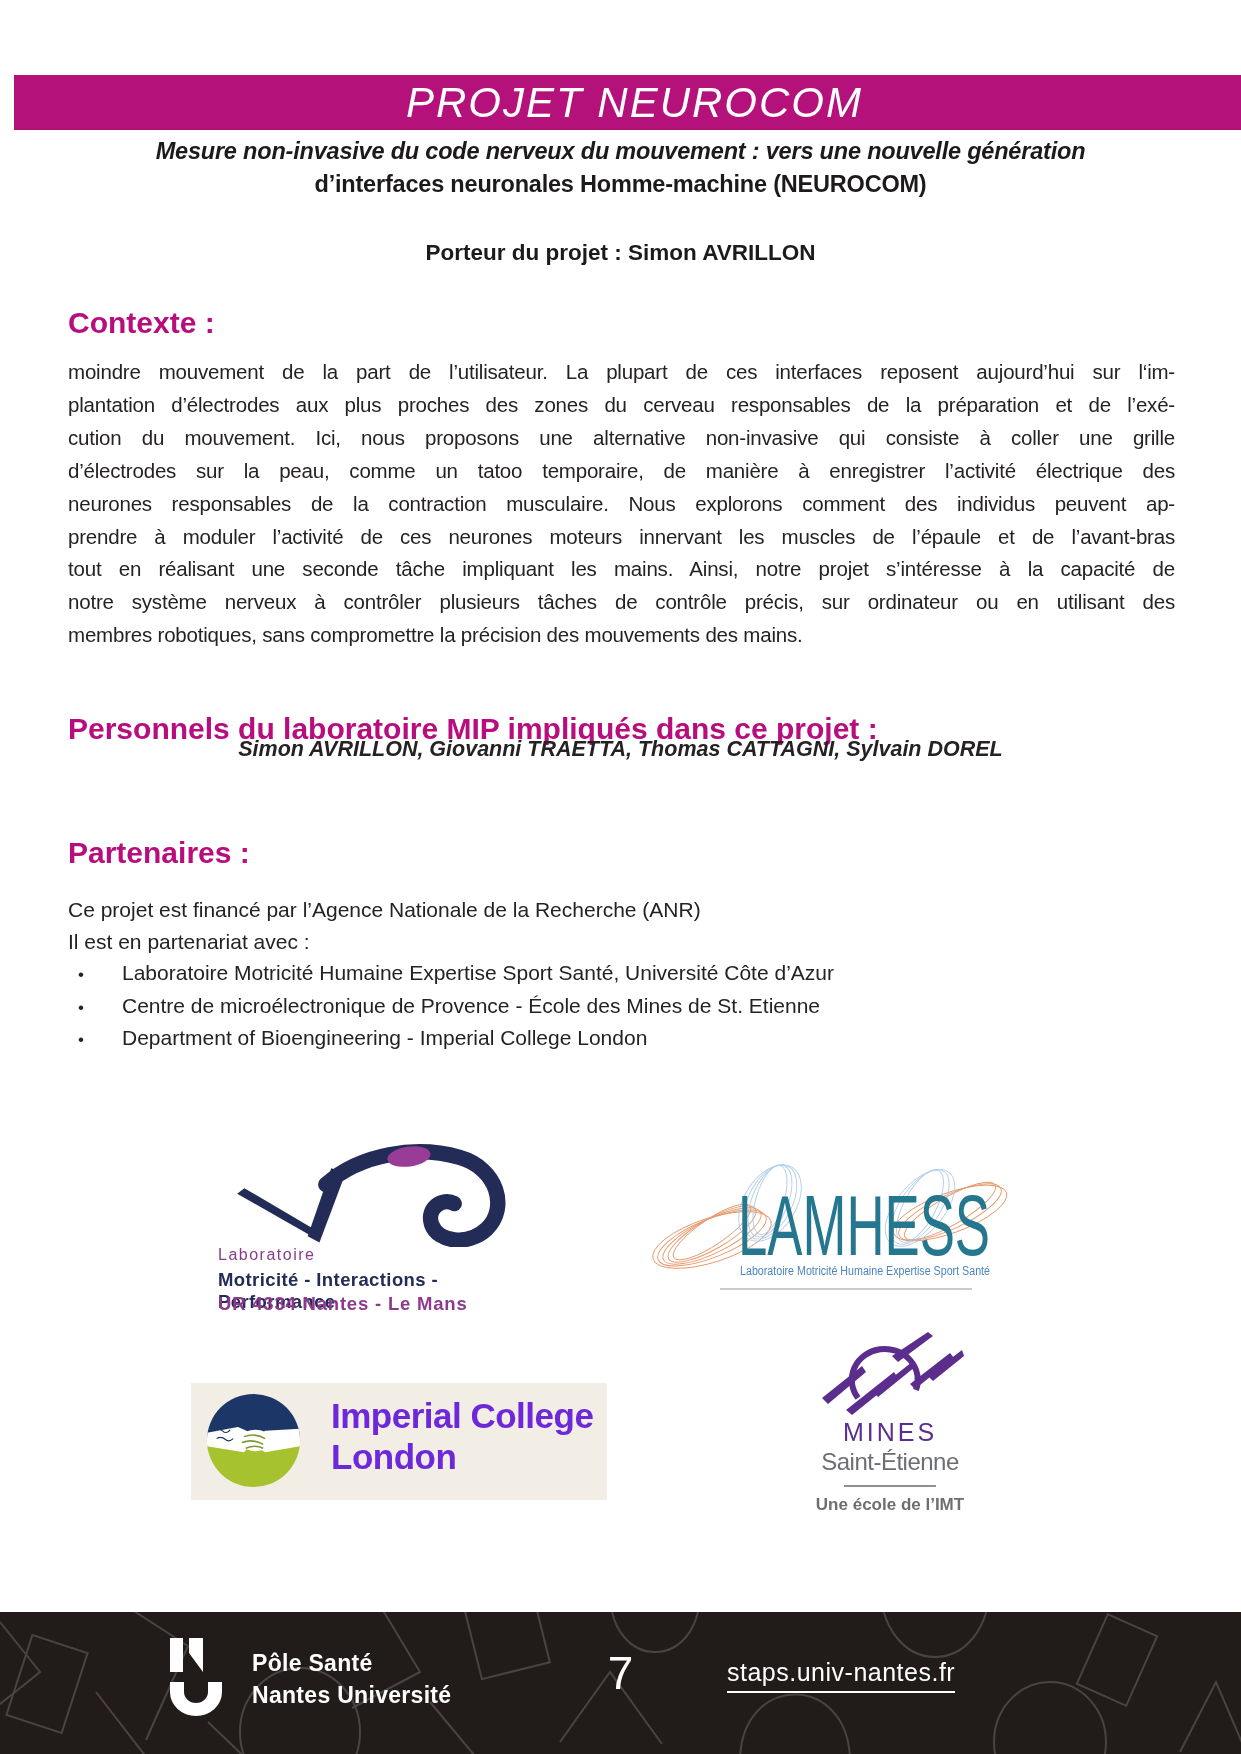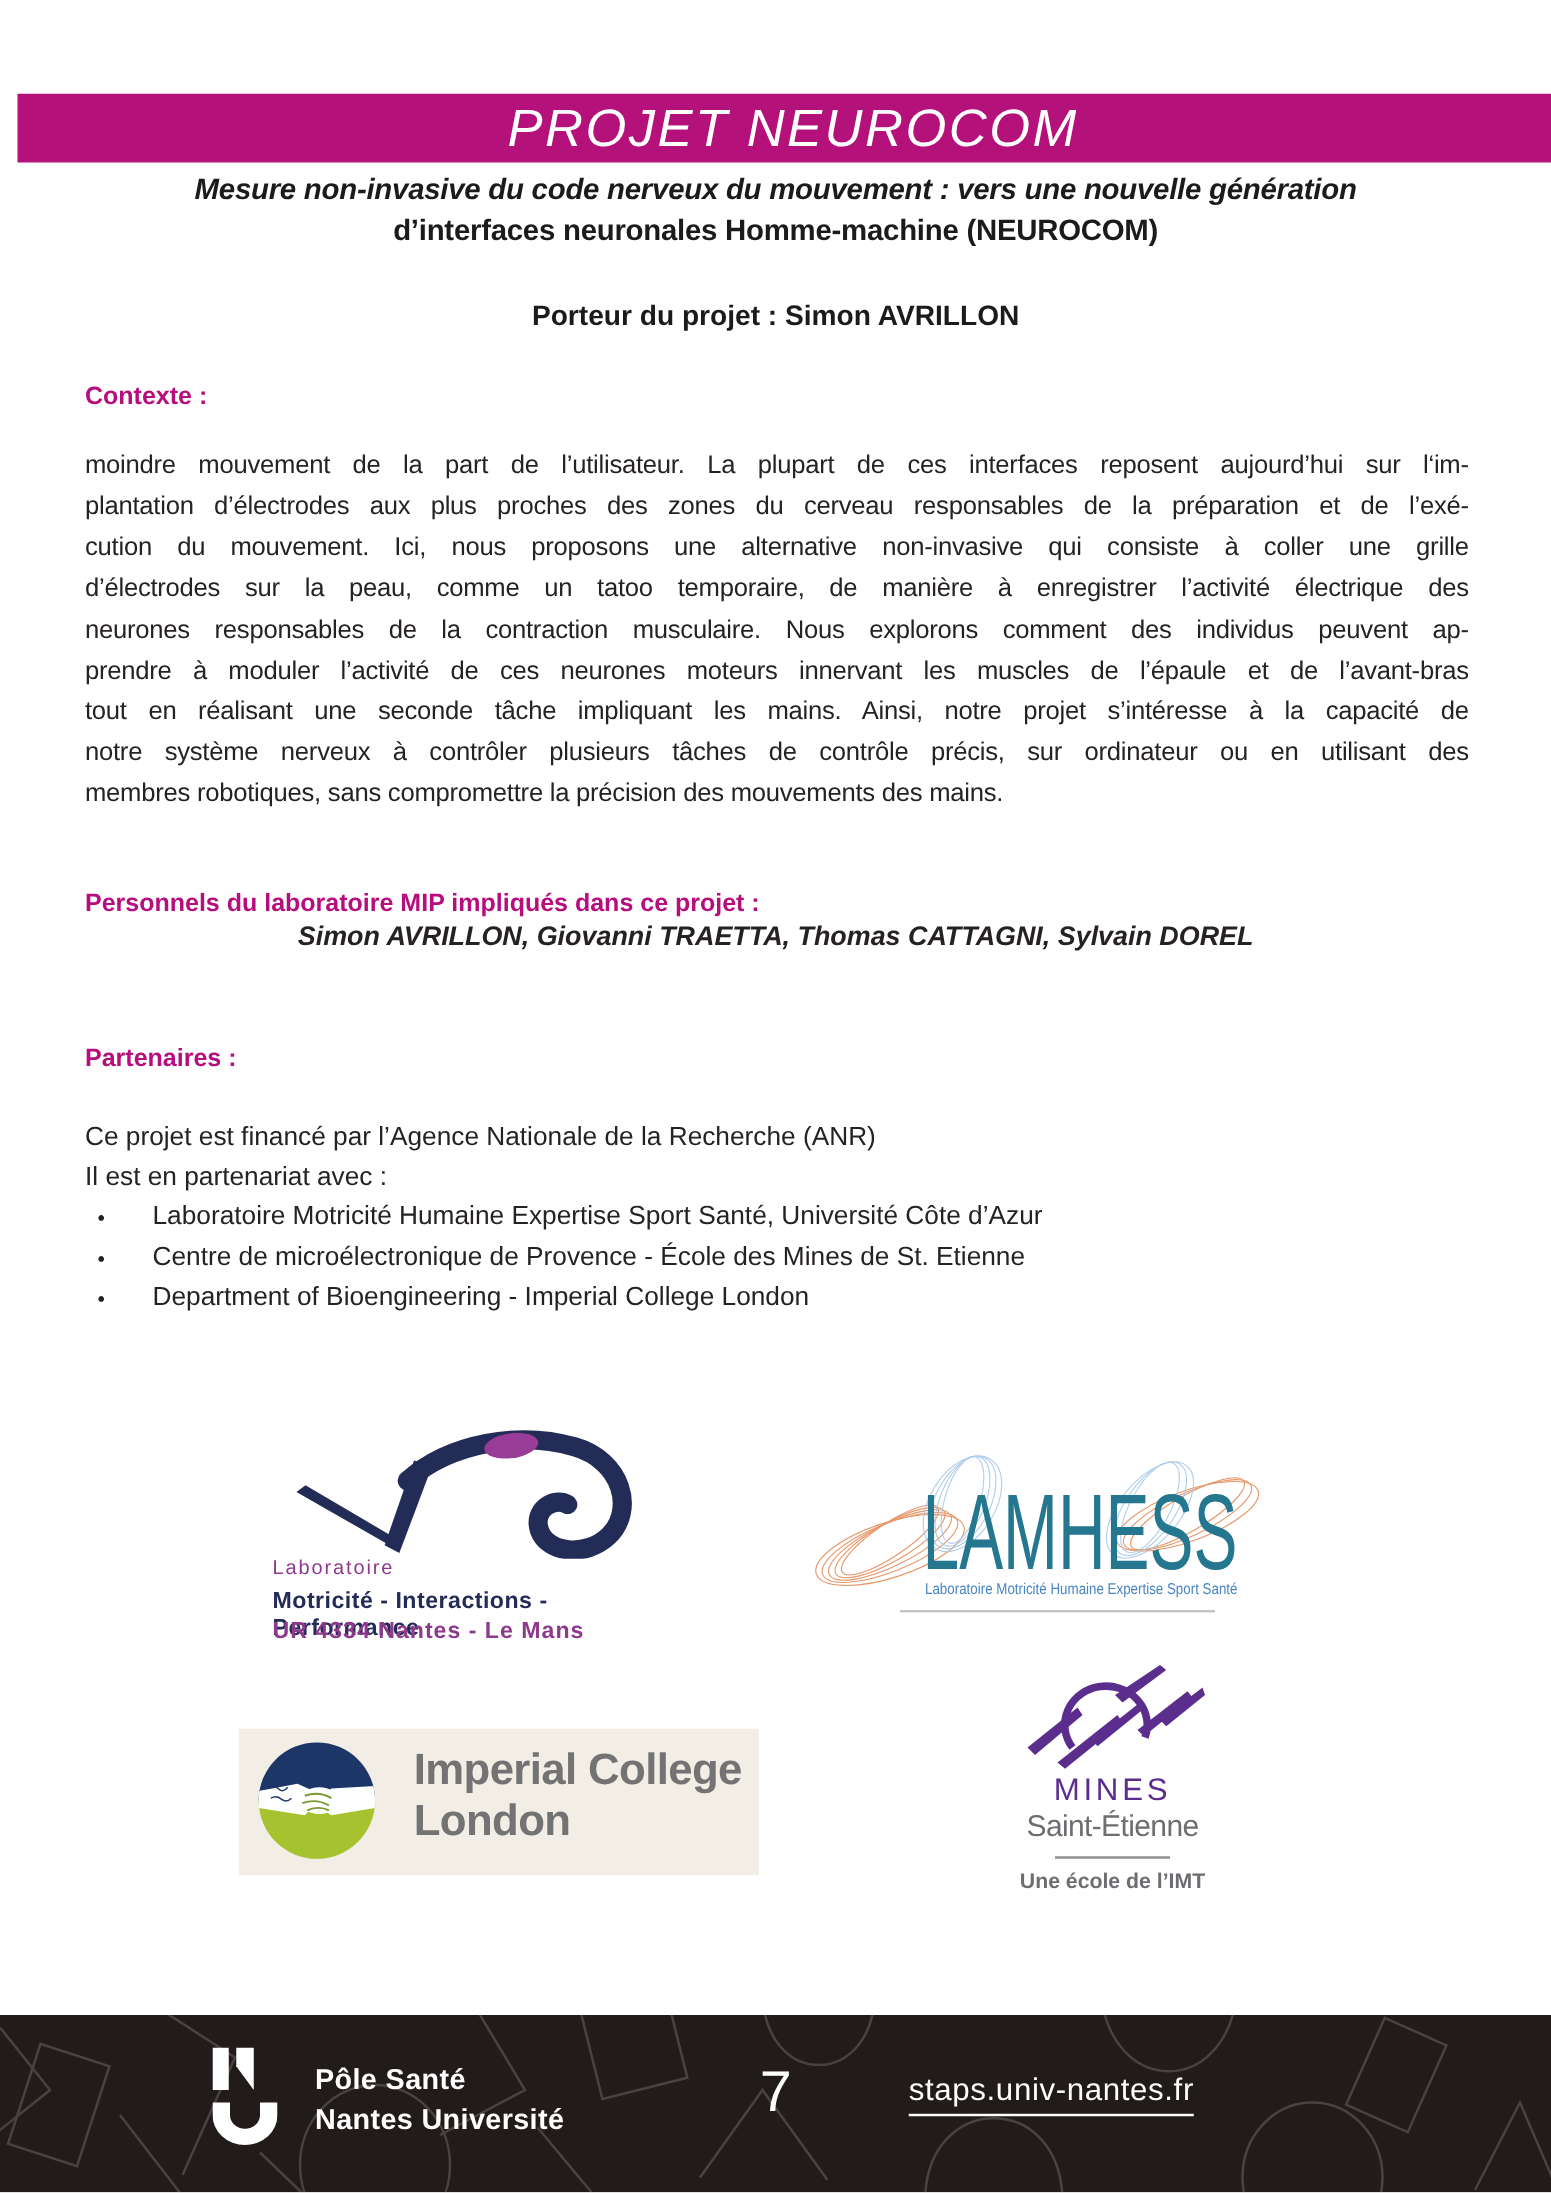--- a/index.html
+++ b/index.html
@@ -9,21 +9,21 @@
   .topbar{position:absolute;left:14px;top:75px;width:100%;height:55px;background:#b5117b;
           display:flex;align-items:center;justify-content:center;}
   .topbar-title{color:#ffffff;font-style:italic;font-size:42px;letter-spacing:2px;font-weight:400;}
   
   .doc-title{position:absolute;left:40px;right:40px;text-align:center;font-weight:bold;
              font-size:23.5px;color:#1d1a1b;letter-spacing:-0.2px;}
   .t1{top:138px;font-style:italic;} .t2{top:171px;}
   .porteur{position:absolute;left:0;right:0;top:240px;text-align:center;font-weight:bold;
            font-size:22.5px;color:#1d1a1b;}
   
-  .mheading{position:absolute;left:68px;font-weight:bold;font-size:20px;color:#b70d7d;}
+  .mheading{position:absolute;left:68px;font-weight:bold;font-size:30px;color:#b70d7d;}
   .h-contexte{top:306px;} .h-personnels{top:712px;} .h-partenaires{top:836px;}
   
   .para{position:absolute;left:68px;width:1107px;top:356px;font-size:20.5px;line-height:32.9px;
         color:#262223;letter-spacing:-0.2px;}
   .pline{text-align:justify;text-align-last:justify;white-space:normal;}
   .pline-last{text-align-last:left;}
   .names{position:absolute;left:0;right:0;top:737px;text-align:center;font-weight:bold;
          font-style:italic;font-size:21.5px;color:#262223;}
   .intro{position:absolute;left:68px;font-size:21px;color:#262223;}
   .i1{top:898px;} .i2{top:930px;}
@@ -34,21 +34,21 @@
   .mip{position:absolute;left:215px;top:1143px;width:320px;height:180px;}
   .mip-swoosh{position:absolute;left:20px;top:0;}
   .mip-l1{position:absolute;left:3px;top:103px;font-size:16px;color:#8d3a8d;letter-spacing:1.5px;}
   .mip-l2{position:absolute;left:3px;top:126px;font-size:18.5px;font-weight:bold;color:#232c56;letter-spacing:0.4px;}
   .mip-l3{position:absolute;left:3px;top:150px;font-size:18.5px;font-weight:bold;color:#8d3a8d;letter-spacing:0.8px;}
   
   .lamhess{position:absolute;left:620px;top:1158px;width:400px;height:140px;}
   
   .imperial{position:absolute;left:191px;top:1383px;width:416px;height:117px;background:#f2eee6;}
   .imp-circle{position:absolute;left:14px;top:9px;}
-  .imp-text{position:absolute;left:140px;top:12px;font-weight:bold;color:#737373;
+  .imp-text{position:absolute;left:140px;top:12px;font-weight:bold;color:#6d28d9;
             font-size:35px;line-height:41px;letter-spacing:-0.5px;}
   
   .mines{position:absolute;left:788px;top:1332px;width:204px;text-align:center;}
   .mines-emblem{display:block;margin:0 auto;}
   .mines-name{font-size:25px;color:#5b2e8e;letter-spacing:3px;margin-top:2px;}
   .mines-city{font-size:24px;color:#6d6e71;letter-spacing:-0.5px;margin-top:1px;}
   .mines-divider{width:92px;border-top:2px solid #8f9093;margin:9px auto 8px auto;}
   .mines-tagline{font-size:17px;font-weight:bold;color:#6d6e71;}
   
   .footer{position:absolute;left:0;top:1612px;width:100%;height:142px;background:#211b19;overflow:hidden;}

